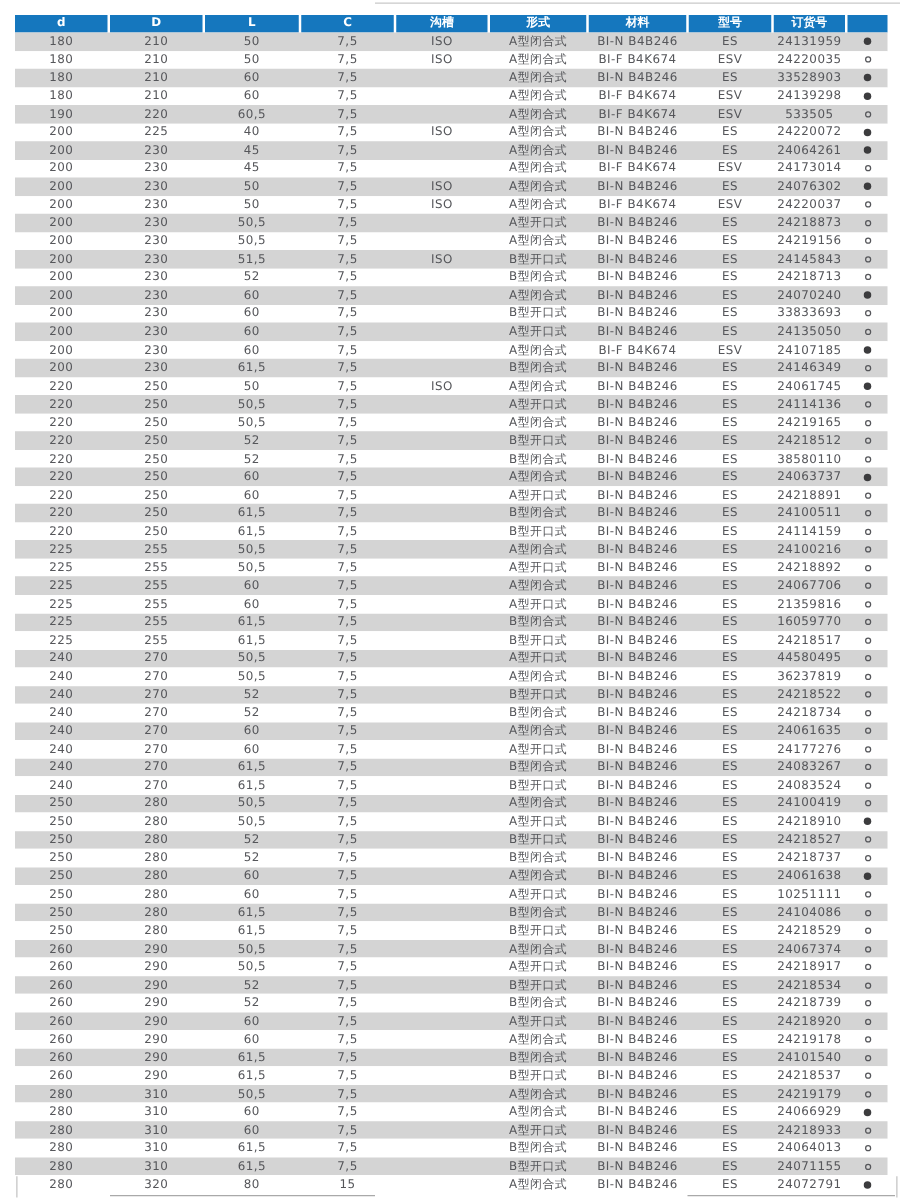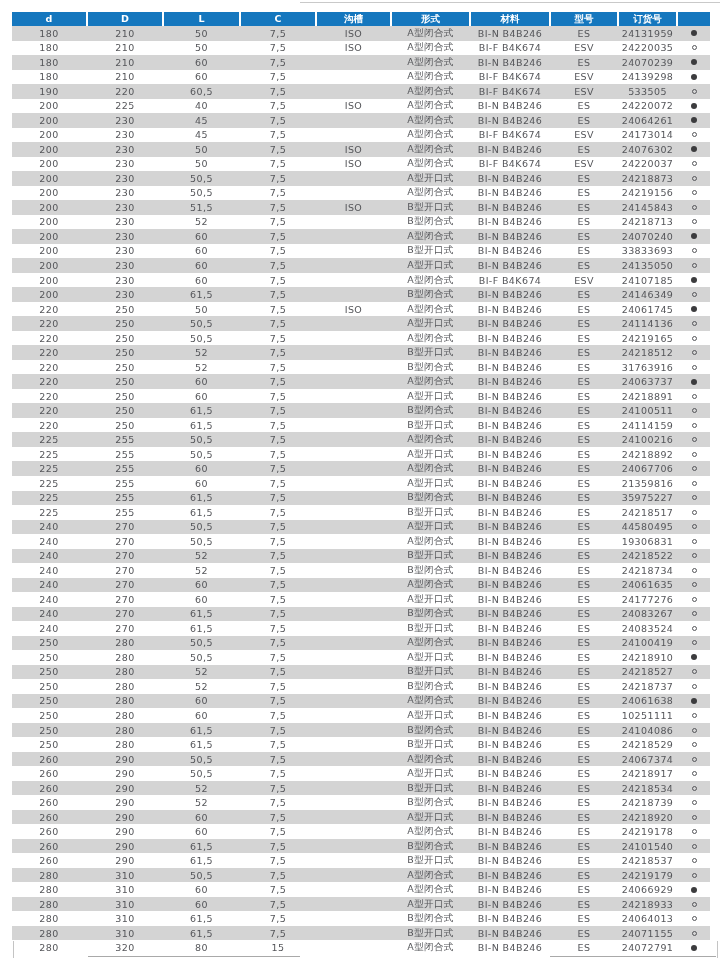--- a/index.html
+++ b/index.html
@@ -83,21 +83,21 @@
   </div>
         <div class="tr shade">
     <div class="td c0">180</div>
     <div class="td c1">210</div>
     <div class="td c2">60</div>
     <div class="td c3">7,5</div>
     <div class="td c4"></div>
     <div class="td c5">A型闭合式</div>
     <div class="td c6">BI-N B4B246</div>
     <div class="td c7">ES</div>
-    <div class="td c8">24070239</div>
+    <div class="td c8">33528903</div>
     <div class="td c9">
       <span class="dot dot-filled"></span>
     </div>
   </div>
         <div class="tr plain">
     <div class="td c0">180</div>
     <div class="td c1">210</div>
     <div class="td c2">60</div>
     <div class="td c3">7,5</div>
     <div class="td c4"></div>
@@ -377,21 +377,21 @@
   </div>
         <div class="tr plain">
     <div class="td c0">220</div>
     <div class="td c1">250</div>
     <div class="td c2">52</div>
     <div class="td c3">7,5</div>
     <div class="td c4"></div>
     <div class="td c5">B型闭合式</div>
     <div class="td c6">BI-N B4B246</div>
     <div class="td c7">ES</div>
-    <div class="td c8">31763916</div>
+    <div class="td c8">38580110</div>
     <div class="td c9">
       <span class="dot dot-open"></span>
     </div>
   </div>
         <div class="tr shade">
     <div class="td c0">220</div>
     <div class="td c1">250</div>
     <div class="td c2">60</div>
     <div class="td c3">7,5</div>
     <div class="td c4"></div>
@@ -503,21 +503,21 @@
   </div>
         <div class="tr shade">
     <div class="td c0">225</div>
     <div class="td c1">255</div>
     <div class="td c2">61,5</div>
     <div class="td c3">7,5</div>
     <div class="td c4"></div>
     <div class="td c5">B型闭合式</div>
     <div class="td c6">BI-N B4B246</div>
     <div class="td c7">ES</div>
-    <div class="td c8">35975227</div>
+    <div class="td c8">16059770</div>
     <div class="td c9">
       <span class="dot dot-open"></span>
     </div>
   </div>
         <div class="tr plain">
     <div class="td c0">225</div>
     <div class="td c1">255</div>
     <div class="td c2">61,5</div>
     <div class="td c3">7,5</div>
     <div class="td c4"></div>
@@ -545,21 +545,21 @@
   </div>
         <div class="tr plain">
     <div class="td c0">240</div>
     <div class="td c1">270</div>
     <div class="td c2">50,5</div>
     <div class="td c3">7,5</div>
     <div class="td c4"></div>
     <div class="td c5">A型闭合式</div>
     <div class="td c6">BI-N B4B246</div>
     <div class="td c7">ES</div>
-    <div class="td c8">19306831</div>
+    <div class="td c8">36237819</div>
     <div class="td c9">
       <span class="dot dot-open"></span>
     </div>
   </div>
         <div class="tr shade">
     <div class="td c0">240</div>
     <div class="td c1">270</div>
     <div class="td c2">52</div>
     <div class="td c3">7,5</div>
     <div class="td c4"></div>

